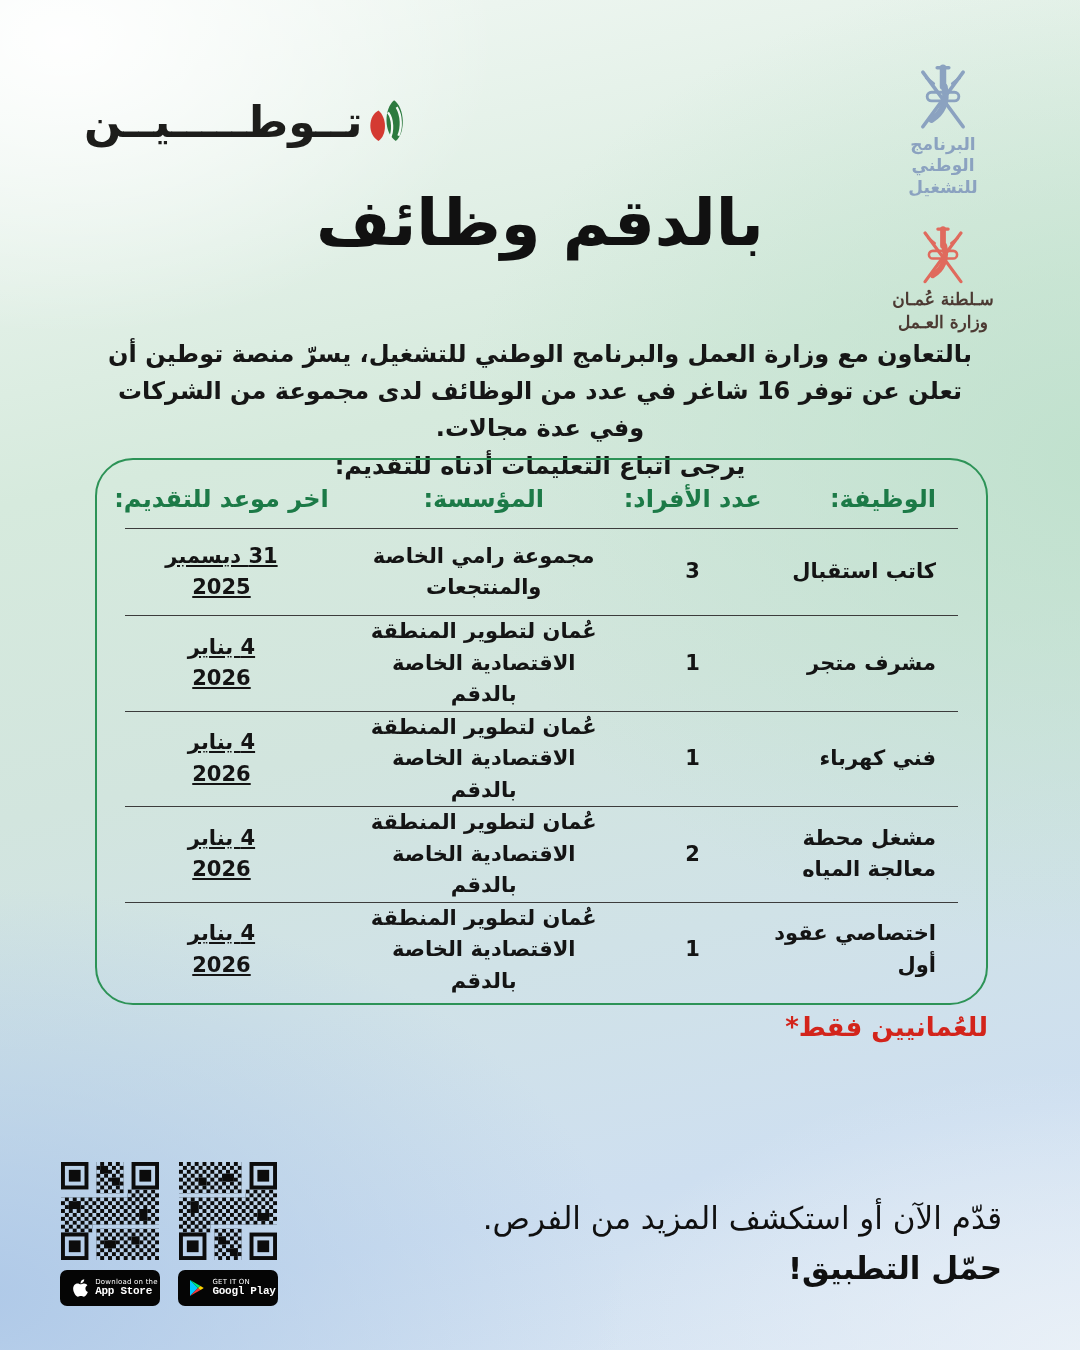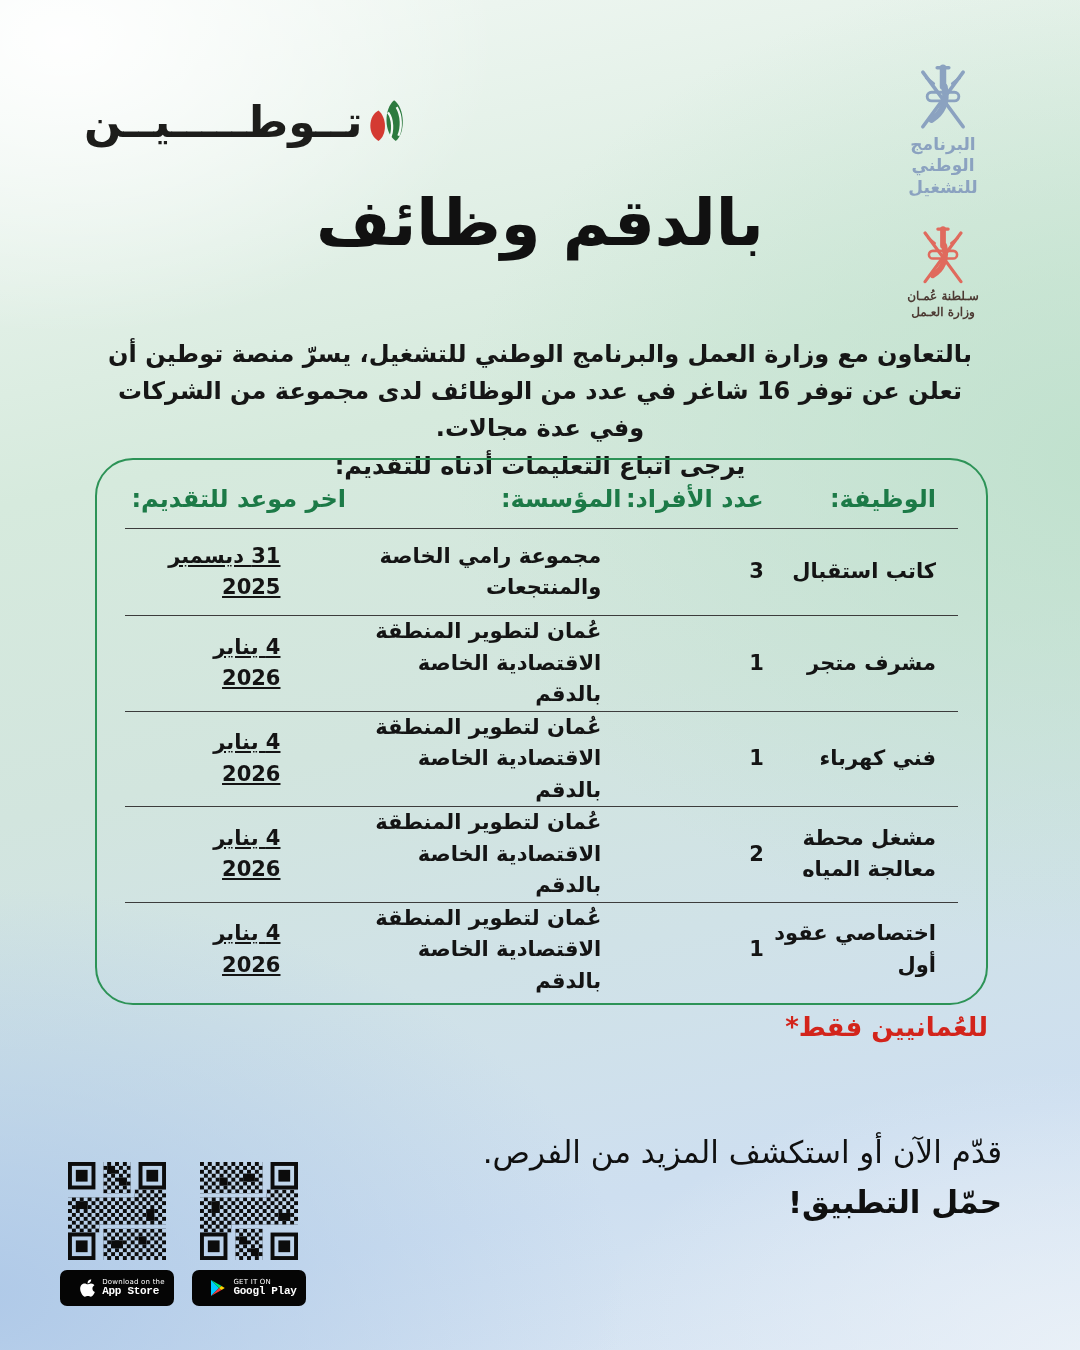--- a/index.html
+++ b/index.html
@@ -20,53 +20,53 @@
   }
   
   .tawteen{ position:absolute; left:84px; top:92px; display:flex; align-items:center; }
   .tawteen-text{ font-size:44px; font-weight:800; color:#1d1d1b; letter-spacing:-1px; direction:rtl; }
   .gov-logos{ position:absolute; right:72px; top:62px; display:flex; gap:26px; align-items:flex-start;flex-direction:column; }
   .gov-logo{ display:flex; flex-direction:column; align-items:center; width:130px; }
   .emblem{ width:72px; height:72px; }
   .emblem.slate{ color:#8ba2c0; }
   .emblem.salmon{ color:#e06a5d; width:64px; height:64px; }
   .nep-text{ color:#8ba2c0; font-weight:800; font-size:17px; text-align:center; line-height:1.25; direction:rtl; }
-  .mol-text{ color:#4c3a33; font-weight:600; font-size:12px; text-align:center; line-height:1.35; direction:rtl; font-family:"DejaVu Serif", serif; }
+  .mol-text{ color:#4c3a33; font-weight:600; font-size:17px; text-align:center; line-height:1.35; direction:rtl; font-family:"DejaVu Serif", serif; }
   
   .page-title{ position:absolute; top:186px; left:0; width:100%; text-align:center;
     font-size:64px; font-weight:800; direction:rtl; color:#111; }
   .intro{ position:absolute; top:336px; left:100px; right:100px; text-align:center; direction:rtl;
     font-size:24px; font-weight:700; line-height:1.55; color:#161616; }
   .intro .p2{ margin-top:0; }
   
   .jobs-card{ position:absolute; left:95px; top:458px; width:893px; height:547px;
     border:2.5px solid #2d9357; border-radius:38px; direction:rtl;
     display:flex; flex-direction:column; padding:10px 0 6px; }
   .t-row{ display:grid; grid-template-columns:25% 16% 31% 28%; align-items:center; flex:1; }
   .t-head{ flex:0 0 58px; }
   .t-head .cell{ color:#1c7a47; font-weight:800; font-size:24px; }
-  .cell{ font-size:21px; font-weight:700; line-height:1.5; }
+  .cell{ font-size:21px; font-weight:700; text-align:center; line-height:1.5; }
   .cell.job{ text-align:right; padding-right:50px; }
   .cell.org{ max-width:235px; margin:0 auto; }
   .cell.deadline{ max-width:118px; margin:0 auto;text-decoration:underline; }
   .divider{ height:1px; background:#3c3c3c; margin:0 28px; flex:0 0 1px; }
   
   .note{ position:absolute; top:1012px; right:92px; direction:rtl;
     color:#d3241b; font-weight:800; font-size:26px; letter-spacing:.5px; }
   
   .store-group{ position:absolute; left:60px; top:1162px; display:flex; gap:18px; }
   .store-col{ display:flex; flex-direction:column; align-items:center; gap:10px; }
   .qr{ width:98px; height:98px; }
-  .badge{ width:114px; height:36px; background:#050505; border-radius:7px;
+  .badge{ width:100px; height:36px; background:#050505; border-radius:7px;
     display:flex; align-items:center; justify-content:center; gap:6px; color:#fff;padding-left:10px; }
   .badge .txt{ display:flex; flex-direction:column; line-height:1.05; }
   .badge .small{ font-size:7px; letter-spacing:.2px; }
   .badge .big{ font-size:11px; font-weight:700; letter-spacing:-.3px; white-space:nowrap;font-family:Liberation Mono, monospace; }
   .badge svg{ flex:0 0 auto; }
-  .cta{ position:absolute; right:78px; top:1134px; direction:rtl; text-align:right; color:#101010; }
+  .cta{ position:absolute; right:78px; top:1200px; direction:rtl; text-align:right; color:#101010; }
   .cta .l1{ font-size:31px; font-weight:500; }
   .cta .l2{ font-size:31px; font-weight:800; margin-top:14px; }
 </style>
 </head>
 <body>
 
 <div class="page">
 
   <div class="tawteen">
     <span class="tawteen-text">تــوطـــــيــن</span>

